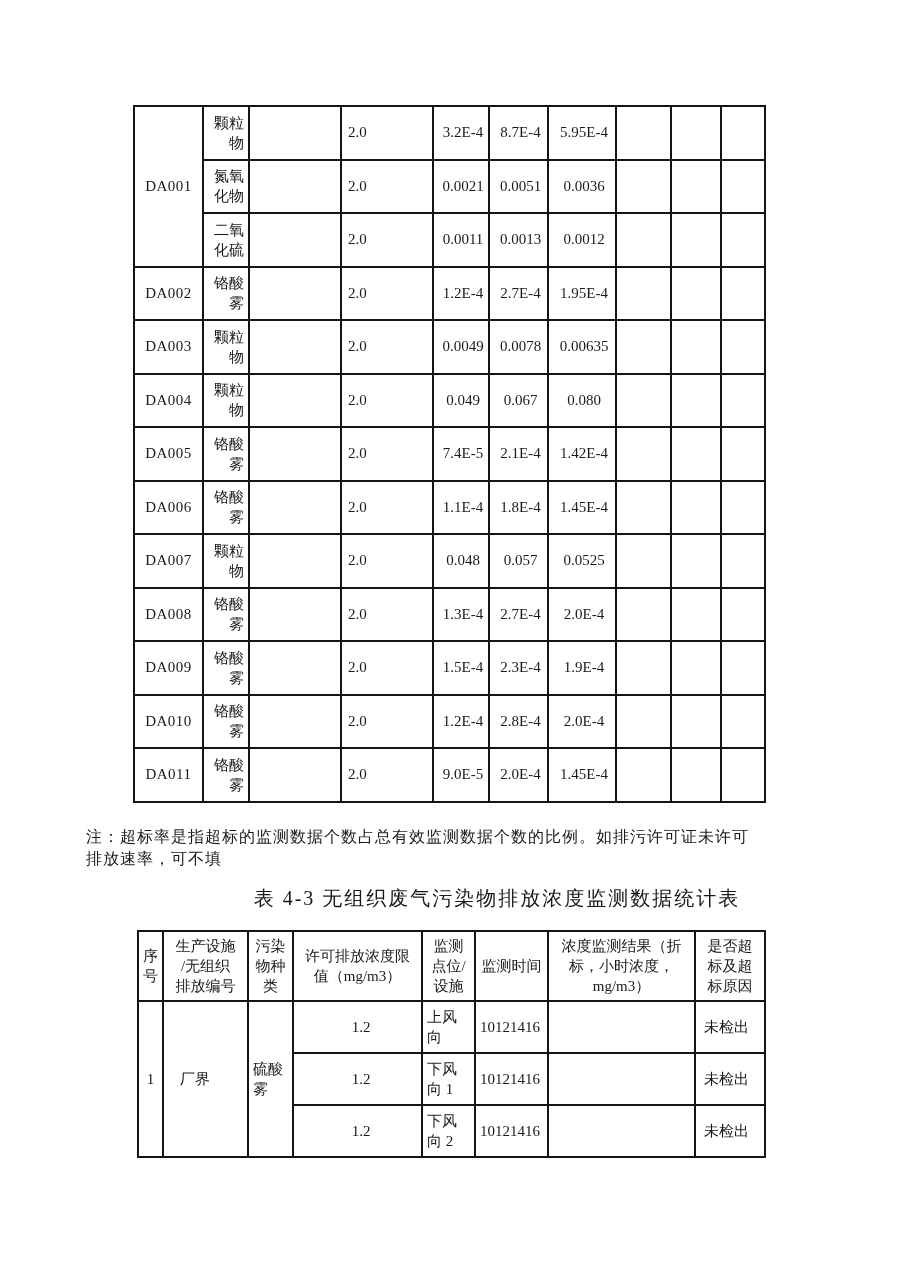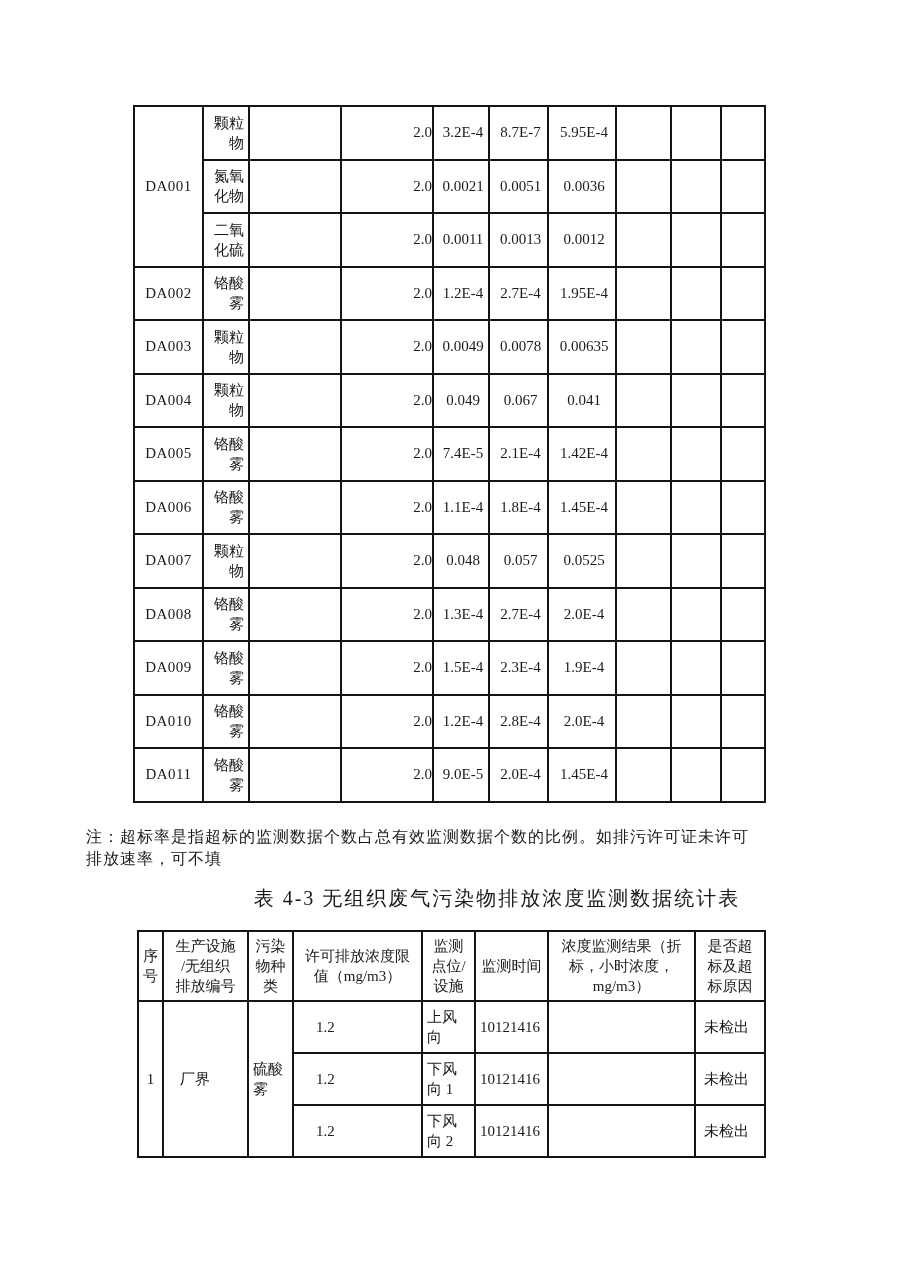--- a/index.html
+++ b/index.html
@@ -16,42 +16,42 @@
   td, th {
     border:2px solid #141414; vertical-align:middle;
     padding:0; overflow:hidden; font-weight:normal;
   }
   
   .t1 { left:133px; top:105px; width:631px; }
   .t1 tr { height:53.5px; }
   .t1 .c-id  { text-align:center; letter-spacing:0.5px; }
   .t1 .c-pol { text-align:right; padding-left:8px; padding-right:4px;
                word-break:break-all; line-height:20px; }
-  .t1 .c-lim { text-align:right; padding-left:6px; }
+  .t1 .c-lim { text-align:left; padding-left:6px; }
   .t1 .c-val { text-align:center; padding-left:4px; }
   
   .note {
     position:absolute; left:86px; top:826px; width:710px;
     font-size:16px; line-height:22px; white-space:pre-line;
     letter-spacing:1px;
   }
   .tbl-title {
     position:absolute; left:0; top:885px; width:900px;
     text-align:center; font-size:20px; letter-spacing:2px;margin-left:47px;
   }
   
   .t2 { left:137px; top:930px; width:627px; }
   .t2 thead tr { height:70px; }
   .t2 tbody tr { height:52px; }
   .t2 th { text-align:center; white-space:pre-line; line-height:20px; }
   .t2 .c-seq   { text-align:center; }
   .t2 .c-fac   { text-align:left; padding-left:16px; }
   .t2 .c-pol2  { text-align:left; padding-left:4px; padding-right:3px;
                  word-break:break-all; line-height:20px; }
-  .t2 .c-lim2  { text-align:left; padding-left:22px; }
+  .t2 .c-lim2  { text-align:center; padding-left:7px; }
   .t2 .c-point { text-align:left; padding-left:4px; padding-right:12px;
                  word-break:break-all; line-height:20px; }
   .t2 .c-time  { text-align:left; padding-left:4px; }
   .t2 .c-stat  { text-align:left; padding-left:8px;font-family:Liberation Serif, serif; }
 </style>
 </head>
 <body>
 
 <div class="page">
 
@@ -68,21 +68,21 @@
         <col style="width:50px">
       <col style="width:44px">
     </colgroup>
     <tbody>
       <tr>
         <td class="c-id" rowspan="3">DA001</td>
         <td class="c-pol">颗粒物</td>
         <td></td>
         <td class="c-lim">2.0</td>
         <td class="c-val">3.2E-4</td>
-        <td class="c-val">8.7E-7</td>
+        <td class="c-val">8.7E-4</td>
         <td class="c-val">5.95E-4</td>
         <td></td>
         <td></td>
         <td></td>
       </tr>
       <tr>
         <td class="c-pol">氮氧化物</td>
         <td></td>
         <td class="c-lim">2.0</td>
         <td class="c-val">0.0021</td>
@@ -127,21 +127,21 @@
         <td></td>
         <td></td>
       </tr>
       <tr>
         <td class="c-id">DA004</td>
         <td class="c-pol">颗粒物</td>
         <td></td>
         <td class="c-lim">2.0</td>
         <td class="c-val">0.049</td>
         <td class="c-val">0.067</td>
-        <td class="c-val">0.041</td>
+        <td class="c-val">0.080</td>
         <td></td>
         <td></td>
         <td></td>
       </tr>
       <tr>
         <td class="c-id">DA005</td>
         <td class="c-pol">铬酸雾</td>
         <td></td>
         <td class="c-lim">2.0</td>
         <td class="c-val">7.4E-5</td>

